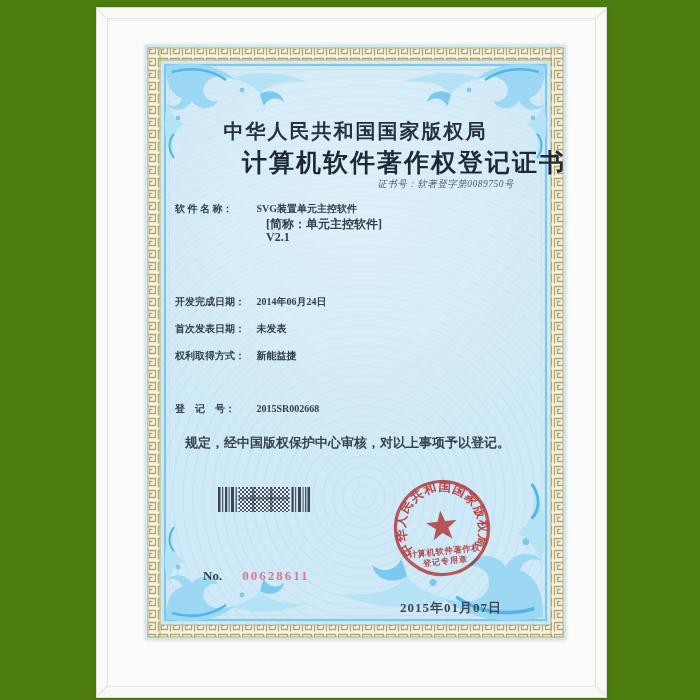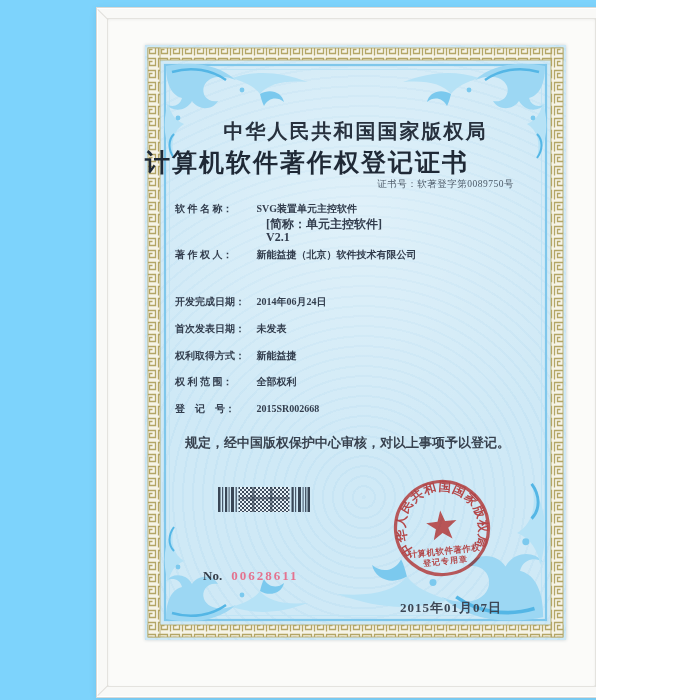--- a/index.html
+++ b/index.html
@@ -1,16 +1,16 @@
 <!DOCTYPE html>
 <html><head>
 <meta charset="utf-8">
 <style>
   html,body{margin:0;padding:0;background:#ffffff;}
-  .stage{position:relative;width:596px;height:700px;background:#7dd3fc;overflow:hidden;
+  .stage{position:relative;width:700px;height:700px;background:#4d7c0f;overflow:hidden;
          font-family:"Liberation Serif","DejaVu Serif",serif;}
   
   .frame{position:absolute;left:96px;top:7px;width:509px;height:689px;
          background:#f9f9f7;border:1px solid #dbdad6;
          box-shadow:0 2px 8px rgba(0,0,0,.07), inset 0 0 0 1px #ffffff;}
   .frame-bevel{position:absolute;inset:10px;border:1px solid #e4e3df;
          box-shadow:inset 0 1px 3px rgba(0,0,0,.05);background:#fbfbf9;}
   .miter{position:absolute;height:1px;background:#e0dfdb;}
   .m-tl{left:1px;top:1px;width:15px;transform:rotate(45deg);transform-origin:0 0;}
   .m-tr{right:1px;top:1px;width:15px;transform:rotate(-45deg);transform-origin:100% 0;}
@@ -20,37 +20,37 @@
   .cert{position:absolute;left:48px;top:37px;width:421px;height:595px;
         background-color:#cfe9f6;
         background-image:
           radial-gradient(circle at 50% 28%, rgba(255,255,255,.35), rgba(255,255,255,0) 55%),
           repeating-radial-gradient(circle at 52% 76%, rgba(130,190,228,.10) 0 2px, rgba(255,255,255,0) 2px 10px);
         box-shadow:0 0 3px rgba(60,90,110,.25);}
   .cert-deco{position:absolute;inset:0;width:100%;height:100%;z-index:1;}
   .content{position:absolute;inset:0;z-index:2;color:#323d4d;}
   .authority{position:absolute;left:0;top:73px;width:100%;text-align:center;
              font-size:20px;font-weight:bold;letter-spacing:2px;color:#27313e;}
-  .cert-title{position:absolute;left:0;top:101px;width:100%;text-align:left;
+  .cert-title{position:absolute;left:0;top:101px;width:100%;text-align:right;
              font-size:25px;font-weight:bold;letter-spacing:2px;color:#1f2936;}
-  .certno{position:absolute;right:52px;top:133px;font-size:9.5px;color:#4c5a68;letter-spacing:.5px;}
+  .certno{position:absolute;right:52px;top:133px;font-size:9.5px;color:#4c5a68;letter-spacing:.5px;font-style:italic;}
   .row{position:absolute;left:30px;font-size:10px;font-weight:bold;white-space:nowrap;}
   .row .lab{display:inline-block;width:79px;}
   .row .val{display:inline-block;}
   .mlv{position:absolute;left:121px;font-size:12px;font-weight:bold;white-space:nowrap;}
   .stmt{position:absolute;left:40px;top:384px;width:350px;font-size:13px;
         font-weight:bold;line-height:27px;color:#38424f;}
   .stmt .ind{text-indent:2em;}
   .barcode{position:absolute;left:73px;top:442px;width:92px;height:25px;}
   .seal{position:absolute;left:247px;top:433px;width:100px;height:100px;z-index:4;
         opacity:.92;mix-blend-mode:multiply;transform:rotate(-6deg);}
   .seal-date{position:absolute;left:255px;top:554px;z-index:3;font-size:13px;
         font-weight:bold;color:#3c4654;letter-spacing:1px;}
   .serial{position:absolute;left:58px;top:523px;z-index:3;font-size:13px;font-weight:bold;}
-  .serial .no{color:#333d49;margin-right:9px;}
+  .serial .no{color:#333d49;margin-right:20px;}
   .serial .num{color:#e4738f;letter-spacing:2px;margin-top:36px;}
 </style>
 </head>
 <body>
 
 <svg width="0" height="0" style="position:absolute" aria-hidden="true">
   <defs>
     <pattern id="meander" width="12" height="12" patternUnits="userSpaceOnUse">
       <rect width="12" height="12" fill="#f6f4e8"></rect>
       <path d="M1.5,10.5 V1.5 H10.5 V8.5 H4.5 V4.5 H7.5" stroke="#b3a565" stroke-width="1.3" fill="none"></path>
@@ -101,39 +101,31 @@
         <div class="cert-title">计算机软件著作权登记证书</div>
         <div class="certno"><span>证书号：</span><span>软著登字第0089750号</span></div>
 
         <div class="row" style="top:157px">
           <span class="lab">软 件 名 称：</span>
           <span class="val">SVG装置单元主控软件</span>
         </div>
         <div class="mlv" style="top:171px">[简称：单元主控软件]</div>
         <div class="mlv" style="top:185px">V2.1</div>
 
-        <div class="row" style="top:203px">
-          <span class="lab">著 作 权 人：</span>
-          <span class="val">新能益捷（北京）软件技术有限公司</span>
-        </div>
         <div class="row" style="top:250px">
           <span class="lab">开发完成日期：</span>
           <span class="val">2014年06月24日</span>
         </div>
         <div class="row" style="top:277px">
           <span class="lab">首次发表日期：</span>
           <span class="val">未发表</span>
         </div>
         <div class="row" style="top:304px">
           <span class="lab">权利取得方式：</span>
           <span class="val">新能益捷</span>
-        </div>
-        <div class="row" style="top:330px">
-          <span class="lab">权 利 范 围：</span>
-          <span class="val">全部权利</span>
         </div>
         <div class="row" style="top:357px">
           <span class="lab">登　记　号：</span>
           <span class="val">2015SR002668</span>
         </div>
 
         <div class="stmt">
           <div>规定，经中国版权保护中心审核，对以上事项予以登记。</div>
         </div>
 

